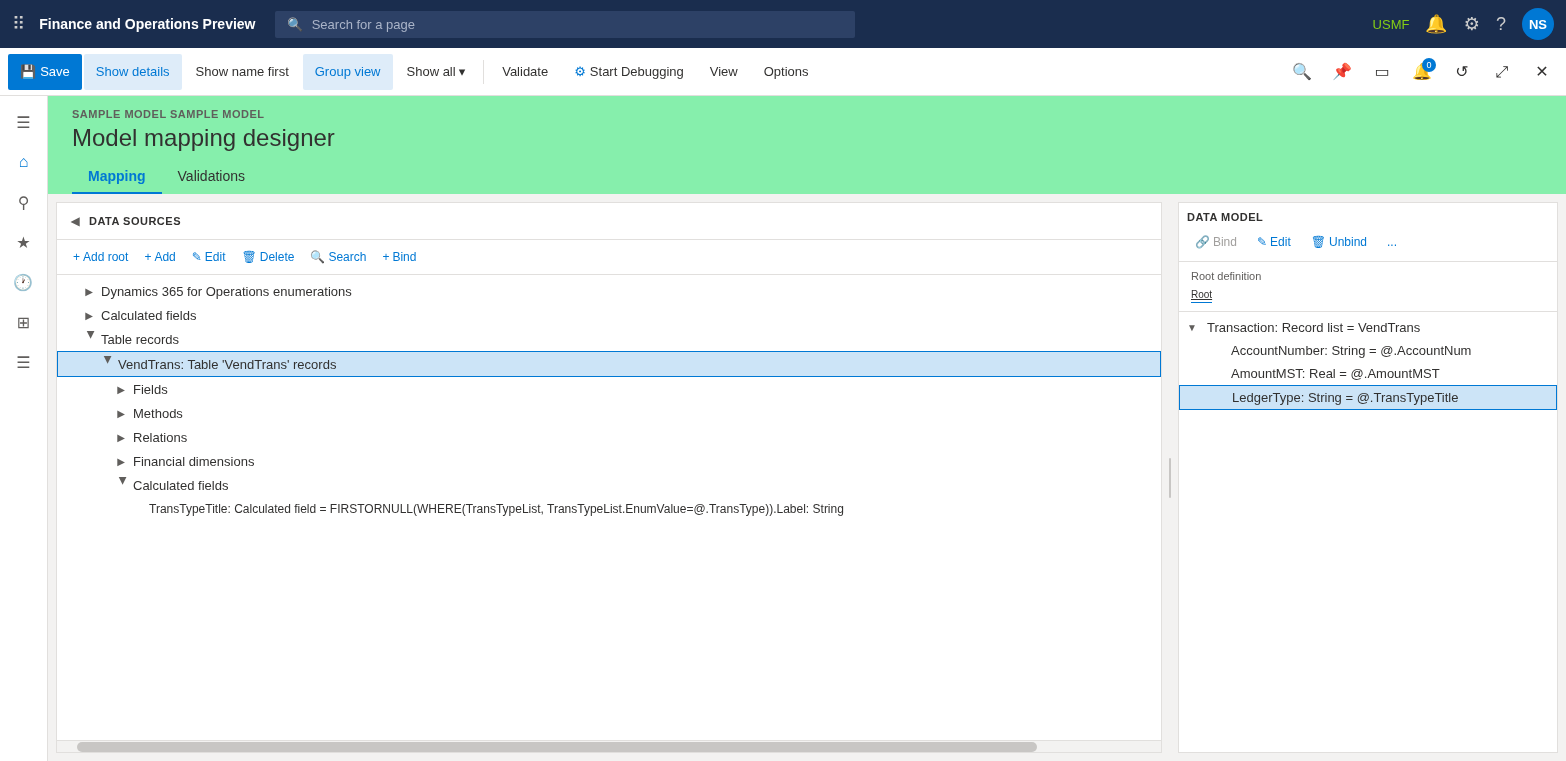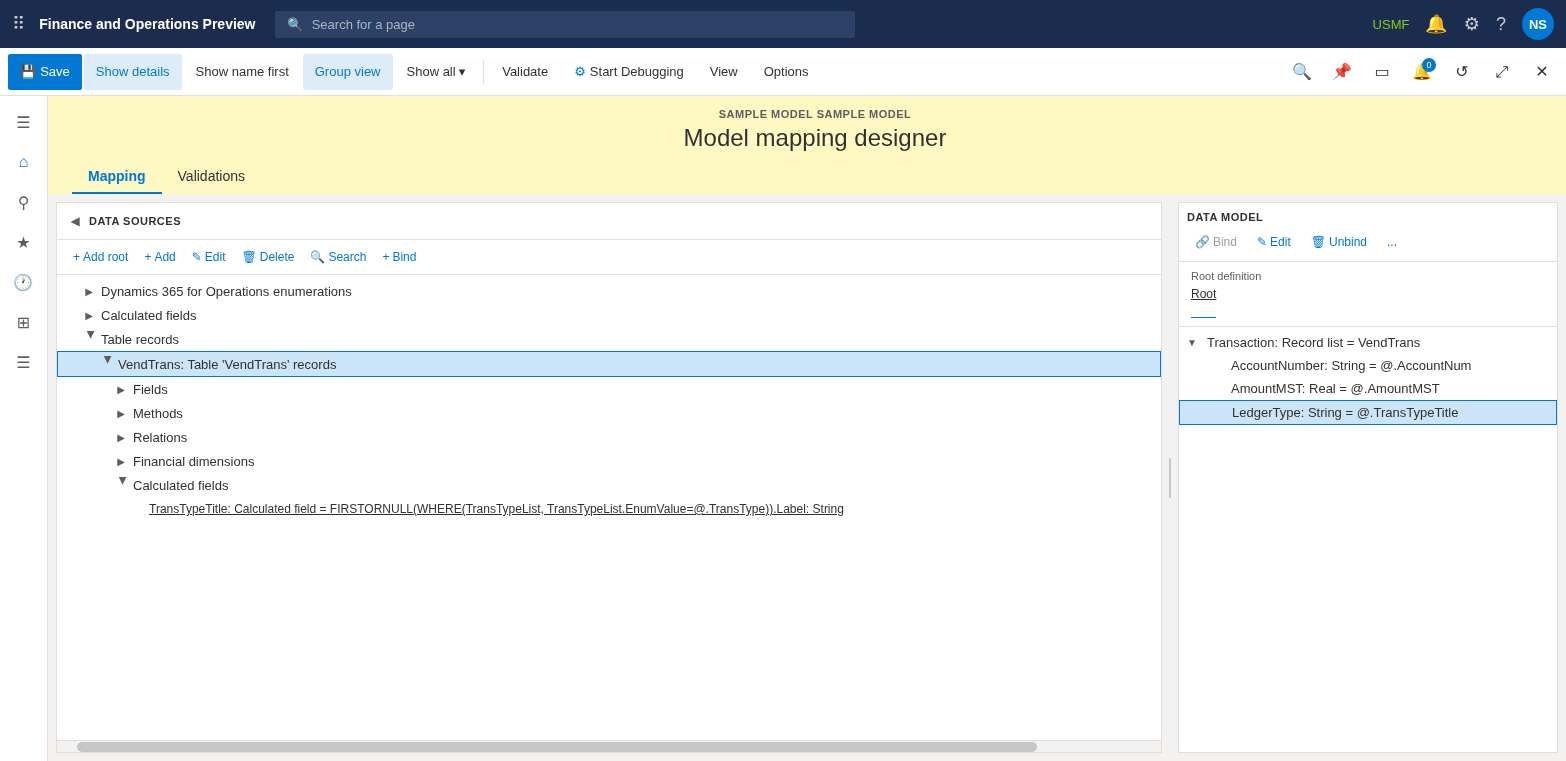--- a/index.html
+++ b/index.html
@@ -126,22 +126,21 @@
     .content-area {
       flex: 1;
       display: flex;
       flex-direction: column;
       overflow: hidden;
     }
 
     
     .page-header {
       padding: 12px 8px 0 24px;
-      background: #fef9c3;
-      text-align: center;
+      background: #86efac;
     }
     .page-breadcrumb {
       font-size: 11px;
       color: #605e5c;
       text-transform: uppercase;
       font-weight: 600;
       letter-spacing: 0.5px;
       margin-bottom: 4px;
     }
     .page-title {
@@ -320,24 +319,24 @@
     .root-def-section {
       padding: 8px 12px;
       border-bottom: 1px solid #e1dfdd;
     }
     .root-def-label {
       font-size: 11px;
       color: #605e5c;
       margin-bottom: 4px;
     }
     .root-def-value {
-      font-size: 12px;
+      font-size: 10px;
       color: #323130;
       border-bottom: 1px solid #0078d4;
-      padding-bottom: 16px;
+      padding-bottom: 2px;
       display: inline-block;
       text-decoration: underline;
     }
     .dm-tree {
       flex: 1;
       overflow-y: auto;
       padding: 4px 0;
     }
     .dm-tree-item {
       display: flex;
@@ -368,21 +367,20 @@
       width: 960px;
       height: 10px;
       background: #c8c6c4;
       border-radius: 5px;
     }
 
     
     .long-text {
       font-size: 12px;
       color: #323130;
-      text-decoration: underline;
     }
   </style>
 </head>
 <body>
 
 <div class="top-nav">
   <span class="app-grid-icon">⠿</span>
   <span class="app-title">Finance and Operations Preview</span>
   <div class="search-bar">
     <span>🔍</span>

